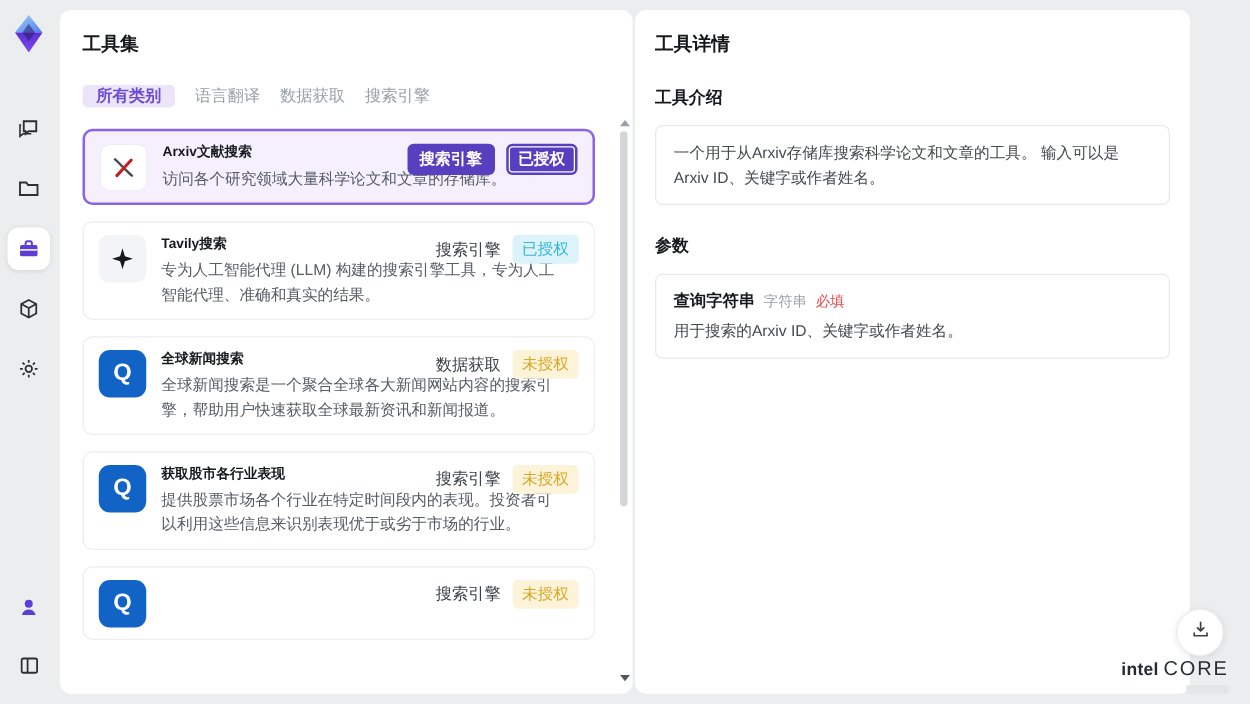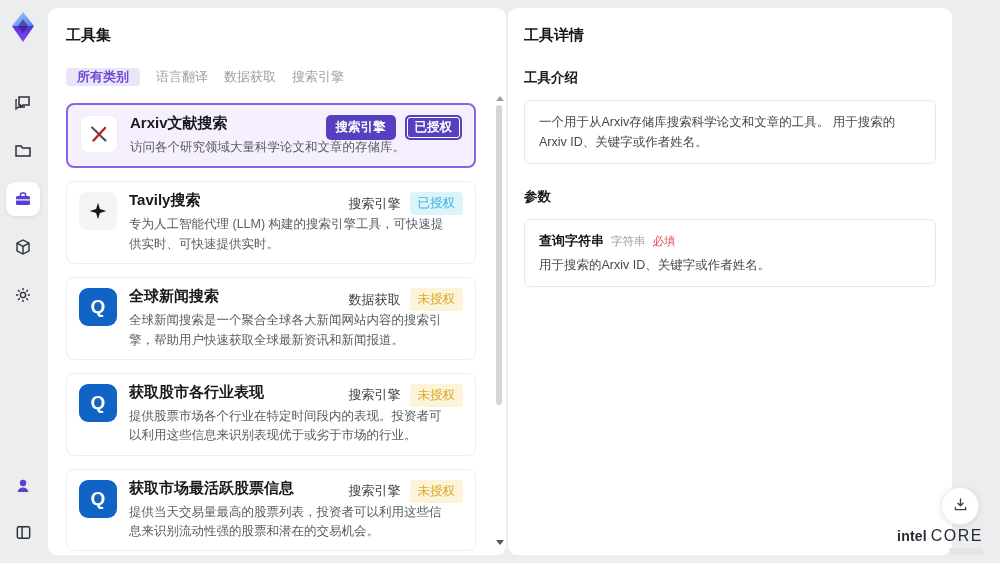--- a/index.html
+++ b/index.html
@@ -38,21 +38,21 @@
   .cards { margin-top:13px; padding-right:12px; }
   .card { position:relative; display:flex; gap:12px; border:1px solid #ededf0;
           border-radius:8px; padding:9px 12px; margin-bottom:13px; background:#fff; cursor:pointer; }
   .card.selected { border:2px solid #8a63e6; background:#f6f0fe; }
   .card-icon { width:38px; height:38px; border-radius:8px; flex-shrink:0;
                display:flex; align-items:center; justify-content:center; margin-top:1px; }
   .icon-arxiv   { background:#ffffff; border:1px solid #f1ecfa; }
   .icon-tavily  { background:#f3f4f6; }
   .icon-blueq   { background:#1263c6; color:#fff; font-weight:bold; font-size:19px; border-radius:9px; }
   .card-text { flex:1; min-width:0; }
-  .card-name { font-size:15px; font-weight:bold; color:#17191d; margin-bottom:5px;
+  .card-name { font-size:11px; font-weight:bold; color:#17191d; margin-bottom:5px;
                padding-right:132px; white-space:nowrap; }
   .card-desc { font-size:12.5px; color:#565c64; line-height:1.55; max-width:316px; }
   .badges { position:absolute; top:10px; right:12px; display:flex; gap:9px; align-items:center; }
   .badge-cat-sel, .badge-auth-sel {
       background:#5640bf; color:#fff; font-size:12.5px; font-weight:bold;
       padding:4px 10px; border-radius:5px; }
   .badge-auth-sel { outline:1px solid #ffffff; outline-offset:-3px; }
   .badge-cat { color:#3c4148; font-size:13px; }
   .pill { font-size:12.5px; padding:3px 8px; border-radius:4px; white-space:nowrap; }
   .pill-ok { background:#ddf3fa; color:#35b5da; }
@@ -206,21 +206,21 @@
       </div>
 
       <div class="card">
         <div class="card-icon icon-tavily">
           <svg width="20" height="20" viewBox="0 0 24 24">
             <path d="M12 2l2.3 7.7L22 12l-7.7 2.3L12 22l-2.3-7.7L2 12l7.7-2.3z" fill="#17191d"></path>
           </svg>
         </div>
         <div class="card-text">
           <div class="card-name">Tavily搜索</div>
-          <div class="card-desc">专为人工智能代理 (LLM) 构建的搜索引擎工具，可快速提供实时、可快速提供实时。</div>
+          <div class="card-desc">专为人工智能代理 (LLM) 构建的搜索引擎工具，专为人工智能代理、准确和真实的结果。</div>
         </div>
         <div class="badges">
           <span class="badge-cat">搜索引擎</span>
           <span class="pill pill-ok">已授权</span>
         </div>
       </div>
 
       <div class="card">
         <div class="card-icon icon-blueq">Q</div>
         <div class="card-text">
@@ -240,24 +240,20 @@
           <div class="card-desc">提供股票市场各个行业在特定时间段内的表现。投资者可以利用这些信息来识别表现优于或劣于市场的行业。</div>
         </div>
         <div class="badges">
           <span class="badge-cat">搜索引擎</span>
           <span class="pill pill-no">未授权</span>
         </div>
       </div>
 
       <div class="card">
         <div class="card-icon icon-blueq">Q</div>
-        <div class="card-text">
-          <div class="card-name">获取市场最活跃股票信息</div>
-          <div class="card-desc">提供当天交易量最高的股票列表，投资者可以利用这些信息来识别流动性强的股票和潜在的交易机会。</div>
-        </div>
         <div class="badges">
           <span class="badge-cat">搜索引擎</span>
           <span class="pill pill-no">未授权</span>
         </div>
       </div>
 
     </div>
 
     <div class="sb">
       <div class="sb-up"></div>
@@ -266,21 +262,21 @@
     </div>
   </div>
 </div>
 
 <div class="panel panel-right">
   <div class="pr-inner">
     <div class="pr-title">工具详情</div>
 
     <div class="pr-sub">工具介绍</div>
     <div class="pr-box">
-      <span>一个用于从Arxiv存储库搜索科学论文和文章的工具。 用于搜索的Arxiv ID、关键字或作者姓名。</span>
+      <span>一个用于从Arxiv存储库搜索科学论文和文章的工具。 输入可以是Arxiv ID、关键字或作者姓名。</span>
     </div>
 
     <div class="pr-sub">参数</div>
     <div class="pr-box">
       <div class="param-head">
         <span class="param-name">查询字符串</span>
         <span class="param-type">字符串</span>
         <span class="param-req">必填</span>
       </div>
       <div class="param-desc">用于搜索的Arxiv ID、关键字或作者姓名。</div>

